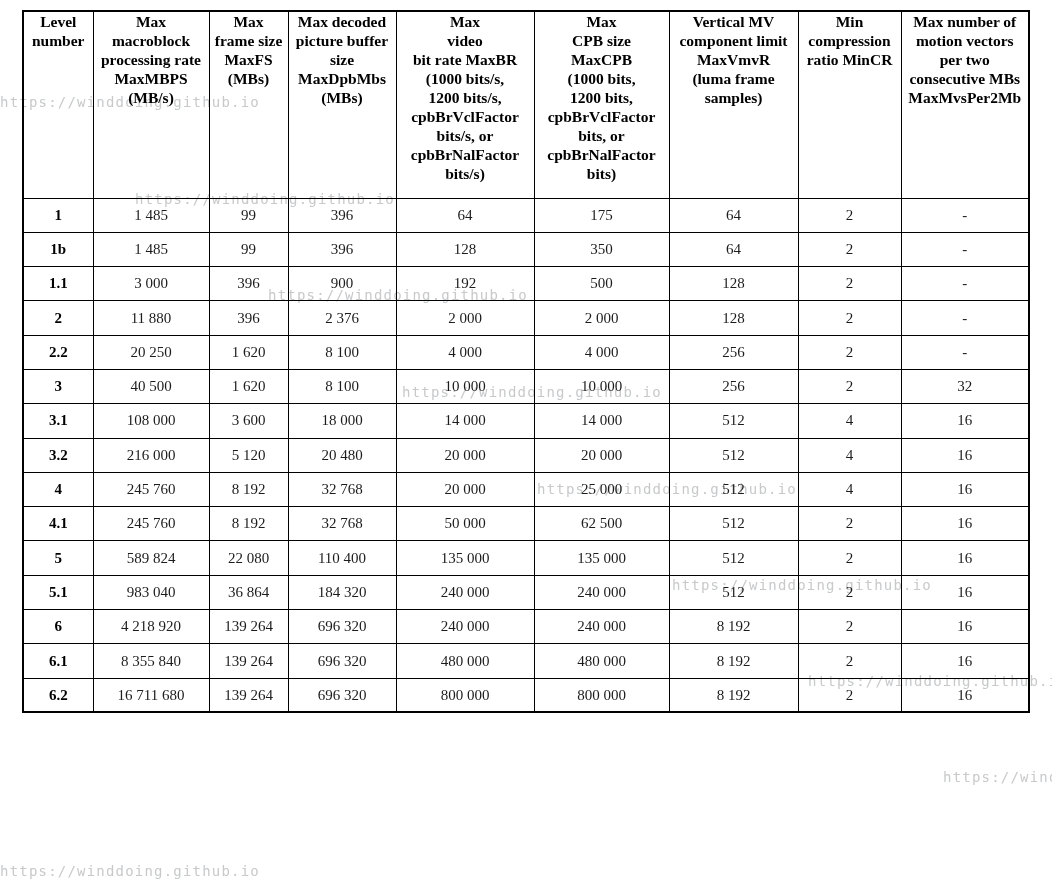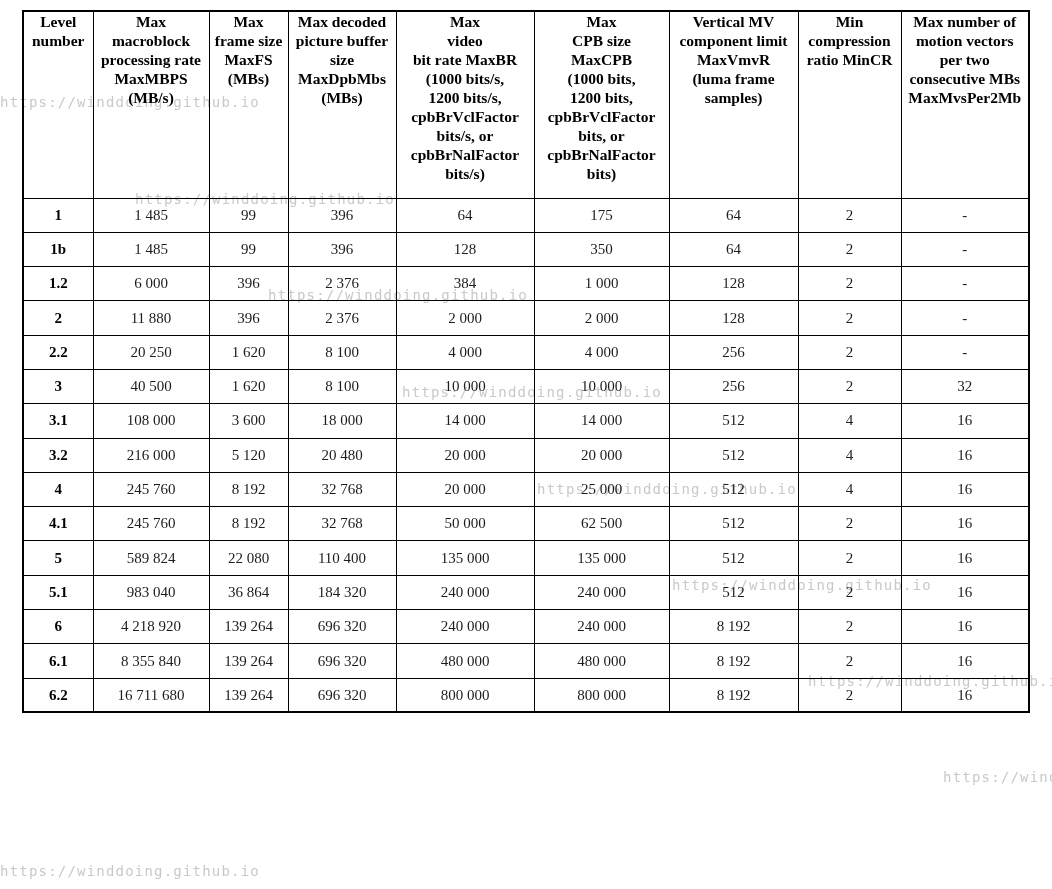--- a/index.html
+++ b/index.html
@@ -174,26 +174,26 @@
           <td>1 485</td>
           <td>99</td>
           <td>396</td>
           <td>128</td>
           <td>350</td>
           <td>64</td>
           <td>2</td>
           <td>-</td>
         </tr>
         <tr>
-          <td class="level">1.2</td>
-          <td>6 000</td>
+          <td class="level">1.1</td>
+          <td>3 000</td>
           <td>396</td>
-          <td>2 376</td>
-          <td>384</td>
-          <td>1 000</td>
+          <td>900</td>
+          <td>192</td>
+          <td>500</td>
           <td>128</td>
           <td>2</td>
           <td>-</td>
         </tr>
         <tr>
           <td class="level">2</td>
           <td>11 880</td>
           <td>396</td>
           <td>2 376</td>
           <td>2 000</td>

